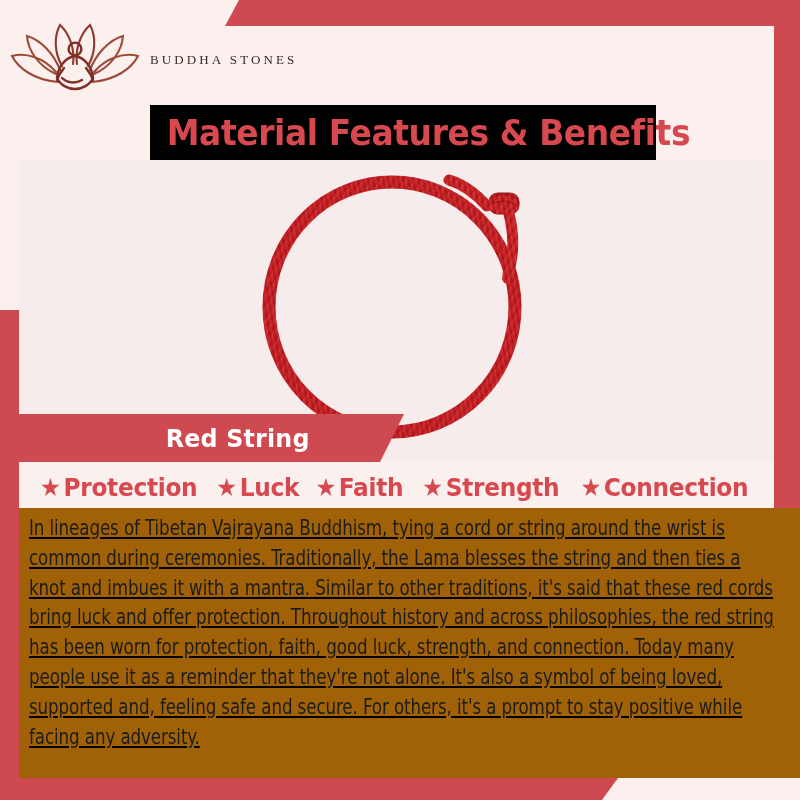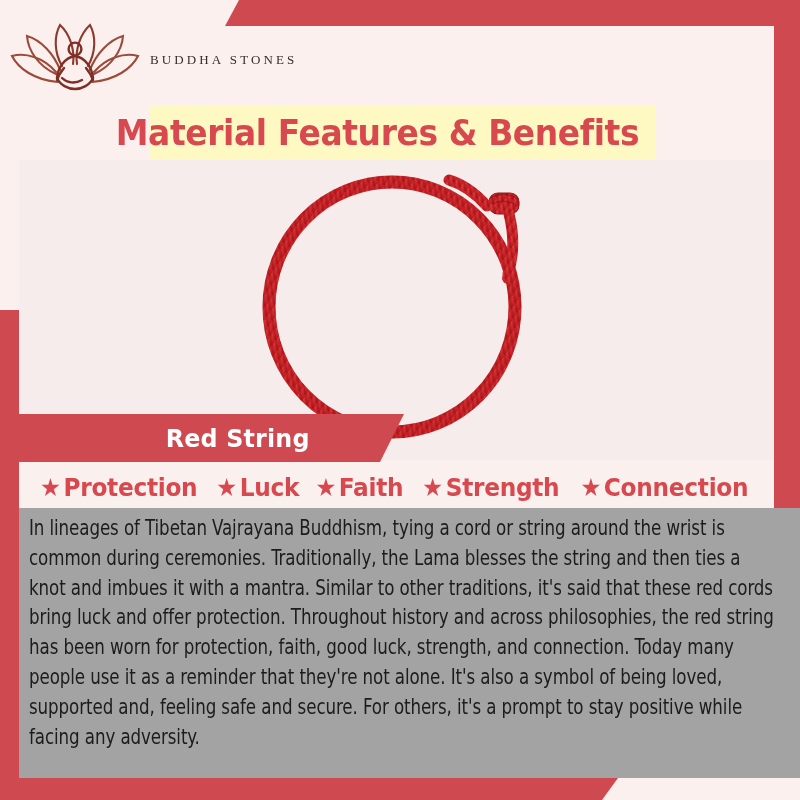--- a/index.html
+++ b/index.html
@@ -47,23 +47,23 @@
     font-family:"Liberation Serif", serif;
     font-size:13px;
     letter-spacing:3.1px;
     color:#3b2b28;
     font-weight:400;
   }
 
   
   .title-strip{
     position:absolute;top:105px;left:150px;width:506px;height:55px;
-    background:#fef9c3;
+    background:#000000;
     z-index:6;
-    display:flex;align-items:center;justify-content:flex-end;
+    display:flex;align-items:center;justify-content:flex-start;
   }
   .title-text{
     font-family:"DejaVu Sans", sans-serif;
     font-weight:bold;
     font-size:35px;
     letter-spacing:-0.4px;
     color:#d8484f;
     white-space:nowrap;
     transform:scaleX(0.94);
   }
@@ -126,24 +126,25 @@
     line-height:1;
     margin-right:3px;
     color:#d8484f;
   }
   .benefit .blabel{margin-right:4px;}
 
   
   .copy{
     position:absolute;
     top:508px;left:19px;right:0;bottom:22px;
-    background:#a3a3a3;
+    background:#a16207;
     z-index:4;
     padding:6px 22px 0 10px;
     box-sizing:border-box;
+    text-decoration:underline;
   }
   .copy p{
     margin:0;
     font-family:"DejaVu Sans Condensed","Liberation Sans", sans-serif;
     font-size:20.5px;
     line-height:29.8px;
     color:#1c1c1c;
     transform:scaleX(0.905);
     transform-origin:left top;
     width:110.5%;

